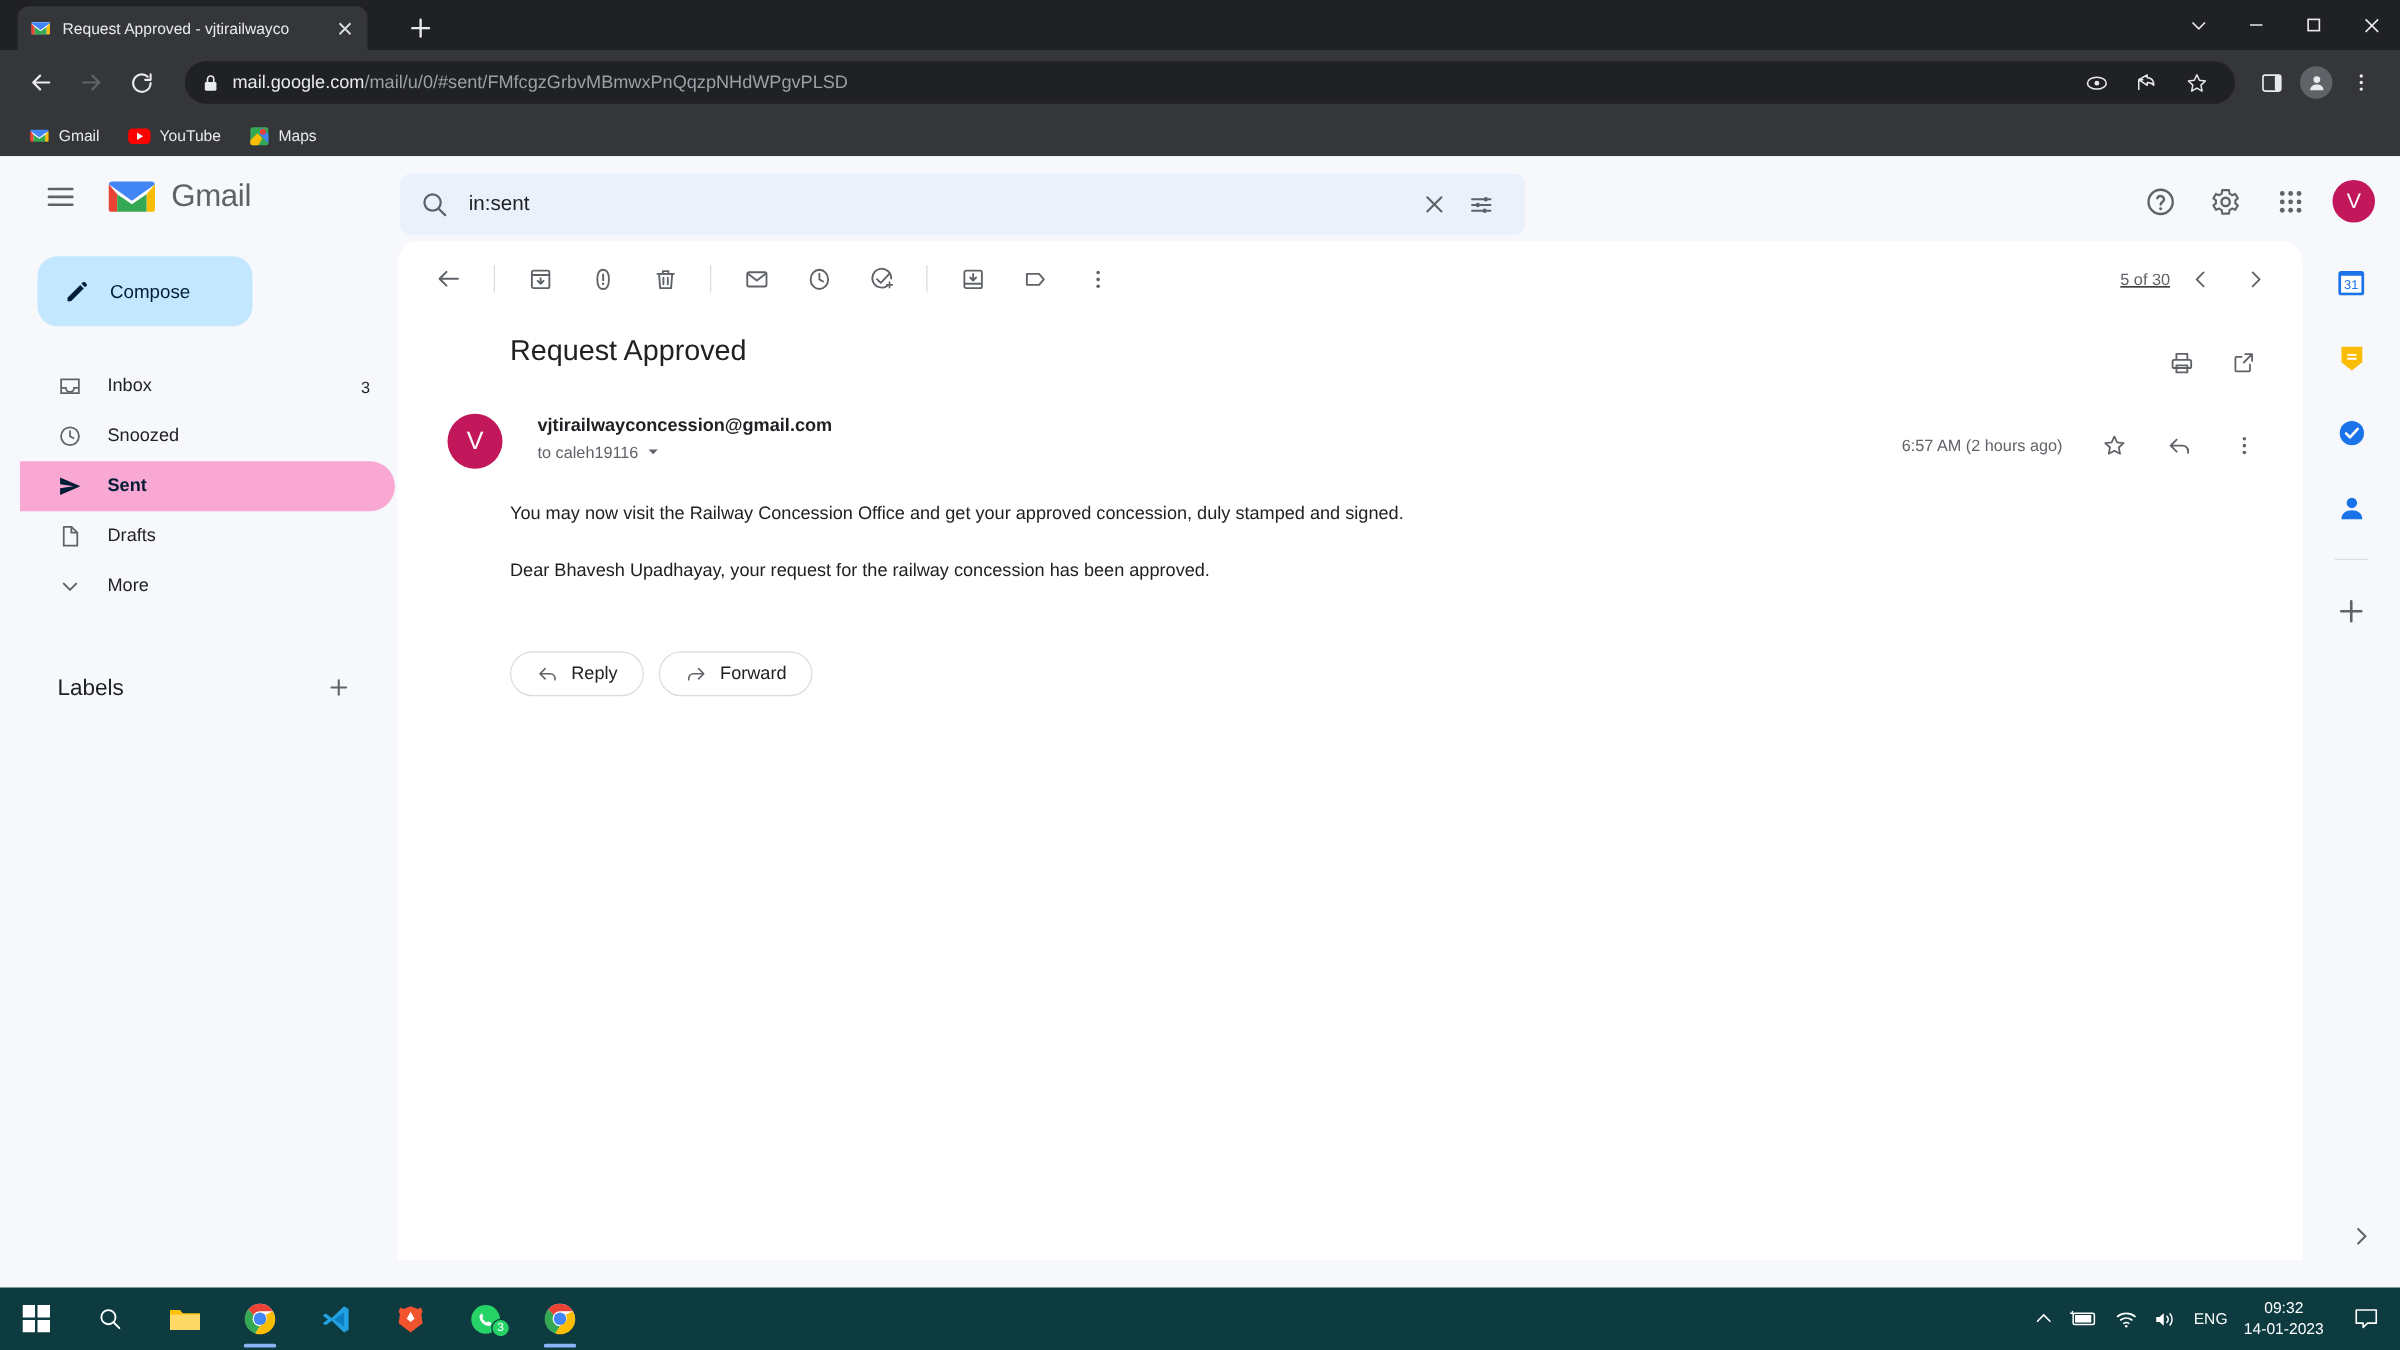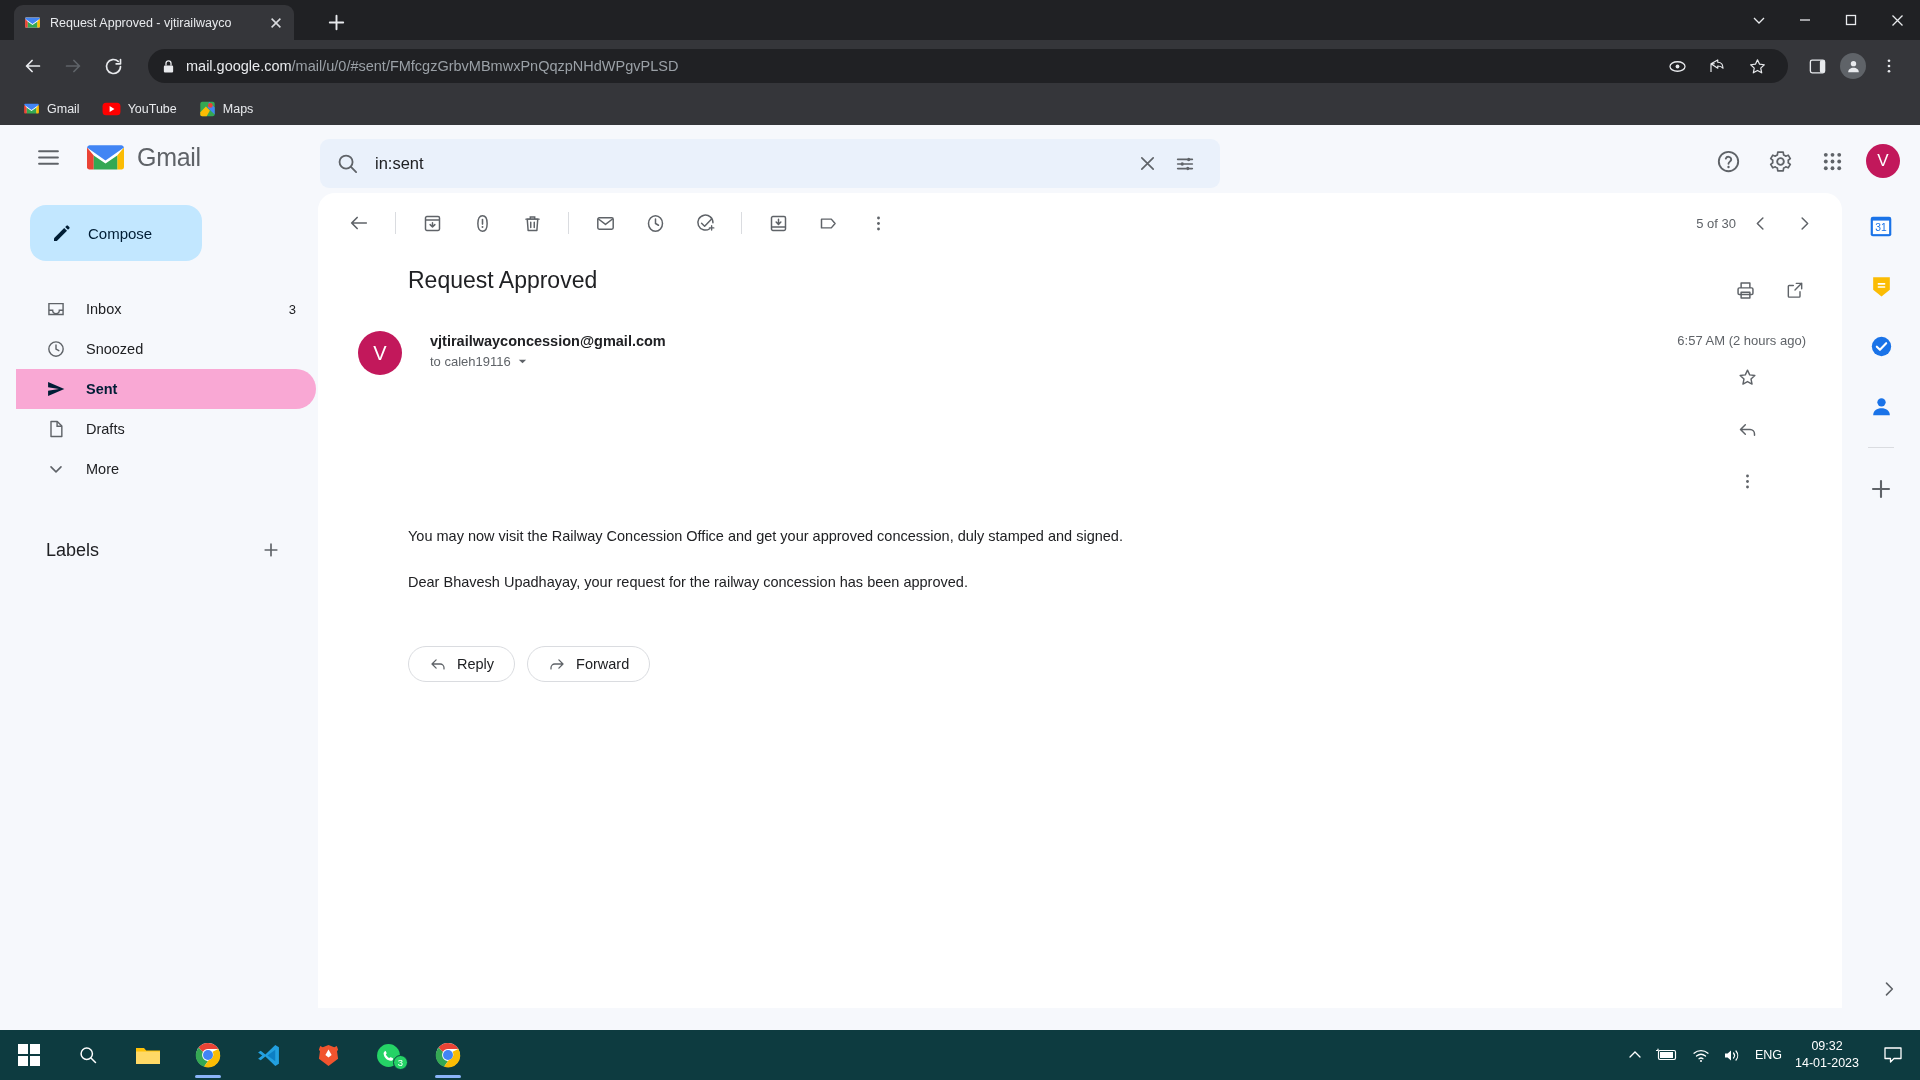--- a/index.html
+++ b/index.html
@@ -112,39 +112,39 @@
     padding-left:30px; padding-right:30px;
   }
   .labels-row .lbl { font-size:18px; color:#202124; }
   .labels-row .plus { margin-left:auto; width:30px; height:30px; display:flex; align-items:center; justify-content:center; }
 
   
   .msgpane {
     position:absolute; left:318px; top:68px; right:78px; bottom:22px;
     background:#fff; border-radius:17px 17px 0 0; overflow:hidden;
   }
-  .msg-toolbar { height:60px; display:flex; align-items:center; padding:0 18px; gap:4px; }
+  .msg-toolbar { height:60px; display:flex; align-items:center; padding:0 18px; gap:4px;text-decoration:underline; }
   .tbi { width:46px; height:46px; display:flex; align-items:center; justify-content:center; border-radius:50%; }
   .tb-sep { width:1px; height:22px; background:#dadce0; margin:0 9px; }
   .pagecount { margin-left:auto; font-size:13px; color:#5f6368; }
   .pgbtn { width:40px; height:40px; display:flex; align-items:center; justify-content:center; }
 
   .subject-row { display:flex; align-items:flex-start; padding:14px 24px 0 90px; }
   .subject { font-size:23px; color:#202124; font-weight:400; }
   .subject-actions { margin-left:auto; display:flex; gap:4px; }
 
   .sender-row { display:flex; align-items:flex-start; padding:18px 24px 0 40px; }
   .sender-avatar {
     width:44px; height:44px; border-radius:50%; background:#c2185b; color:#fff;
     font-size:20px; display:flex; align-items:center; justify-content:center; flex:0 0 44px;
   }
   .sender-meta { margin-left:28px; padding-top:2px; }
   .sender-name { font-size:14.5px; color:#202124; font-weight:bold; }
   .sender-to { font-size:13px; color:#5f6368; margin-top:5px; display:flex; align-items:center; gap:6px; }
-  .msg-right { margin-left:auto; display:flex; align-items:center; gap:6px; padding-top:2px;flex-direction:column; }
+  .msg-right { margin-left:auto; display:flex; align-items:center; gap:6px; padding-top:2px; }
   .msg-date { font-size:13px; color:#5f6368; margin-right:12px; }
 
   .body-text { padding:22px 24px 0 90px; }
   .body-text p { font-size:14.5px; color:#202124; line-height:1.5; margin-bottom:24px; }
 
   .actions { display:flex; gap:12px; padding:28px 0 0 90px; }
   .act-btn {
     height:36px; border:1px solid #dadce0; border-radius:18px;
     display:flex; align-items:center; gap:10px; padding:0 20px;
     font-size:14.5px; color:#202124; background:#fff;

